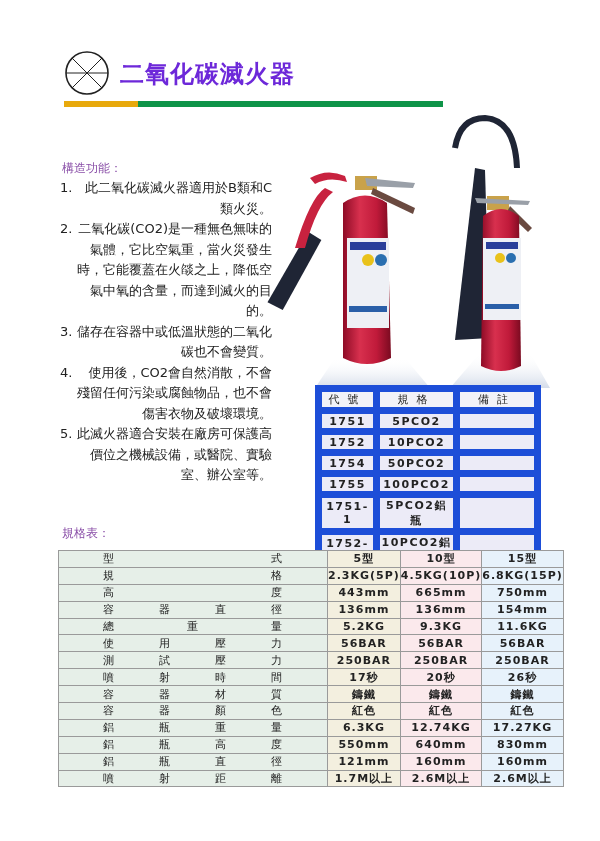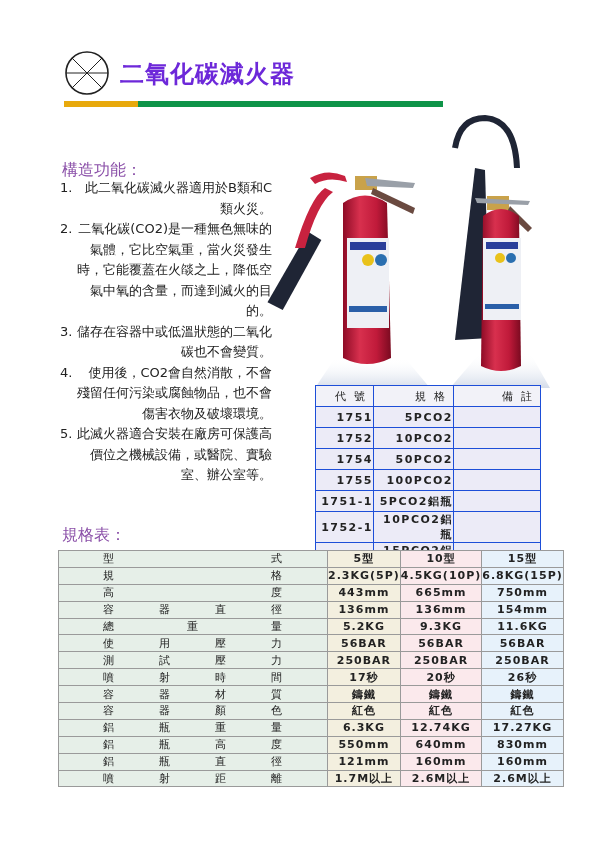--- a/index.html
+++ b/index.html
@@ -6,36 +6,36 @@
   html, body { width: 600px; height: 841px; background: #ffffff; overflow: hidden; }
   body { position: relative; font-family: "DejaVu Sans", "Liberation Sans", sans-serif; color: #222; }
 
   
   .logo-circle { position: absolute; left: 64px; top: 50px; width: 46px; height: 46px; }
   .page-title { position: absolute; left: 120px; top: 58px; font-size: 24px; font-weight: bold; color: #6d28d9; letter-spacing: 1px; }
   .bar-orange { position: absolute; left: 64px; top: 101px; width: 74px; height: 6px; background: #e8a90c; }
   .bar-green { position: absolute; left: 138px; top: 101px; width: 305px; height: 6px; background: #0e9448; }
 
   
-  .section-heading { position: absolute; font-size: 16px; color: #8a4fa8; }
+  .section-heading { position: absolute; font-size: 12px; color: #8a4fa8; }
   .section-heading.features { left: 62px; top: 160px; }
   .section-heading.spec { left: 62px; top: 525px; text-align: right; }
 
   
   .features-list { position: absolute; left: 60px; top: 178px; width: 212px; list-style: none; }
   .features-list li { font-size: 13px; line-height: 20.5px; display: flex; color: #222; }
   .features-list li .num { width: 17px; flex: none; }
   .features-list li .txt { flex: 1; text-align: right; }
 
   
   .photo { position: absolute; left: 255px; top: 108px; width: 300px; height: 280px; }
 
   
   .code-table { position: absolute; left: 315px; top: 385px; width: 226px; border-collapse: collapse; font-size: 11px; background: #ecebf7; border: 1.5px solid #333; }
-  .code-table th, .code-table td { border: 1px solid #1d4ed8; height: 21px; text-align: right; font-weight: bold; letter-spacing: 1.5px; color: #222; padding: 0; }
+  .code-table th, .code-table td { border: 7px solid #1d4ed8; height: 21px; text-align: center; font-weight: bold; letter-spacing: 1.5px; color: #222; padding: 0; }
   .code-table th { font-weight: normal; letter-spacing: 8px; background: #f2f2f8; }
   .code-table .c1 { width: 58px; }
   .code-table .c2 { width: 80px; }
 
   
   .spec-table { position: absolute; left: 58px; top: 550px; width: 482px; border-collapse: collapse; font-size: 11px; border: 1.5px solid #444; }
   .spec-table td { border: 1px solid #9a9a9a; height: 16.9px; text-align: center; padding: 0; color: #222; }
   .spec-table td.label { width: 116px; background: #e6efe8; letter-spacing: 1px; }
   .spec-table td.label span { display: flex; justify-content: space-between; padding: 0 22px; }
   .spec-table td.v5 { width: 120px; background: #f3efdf; font-weight: bold; letter-spacing: 1px; }

